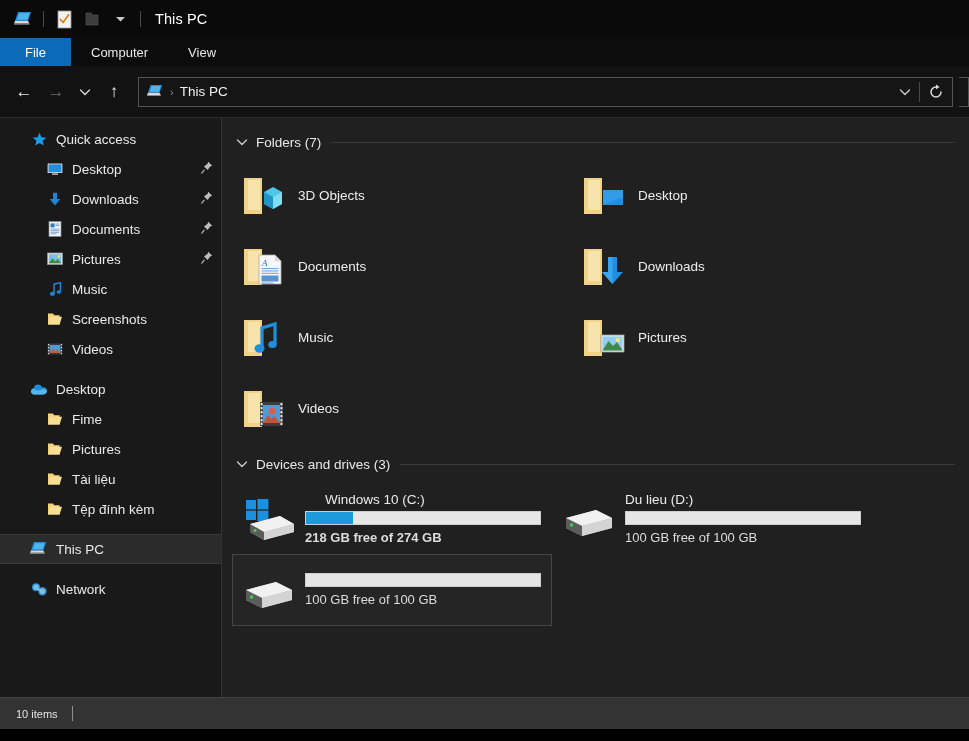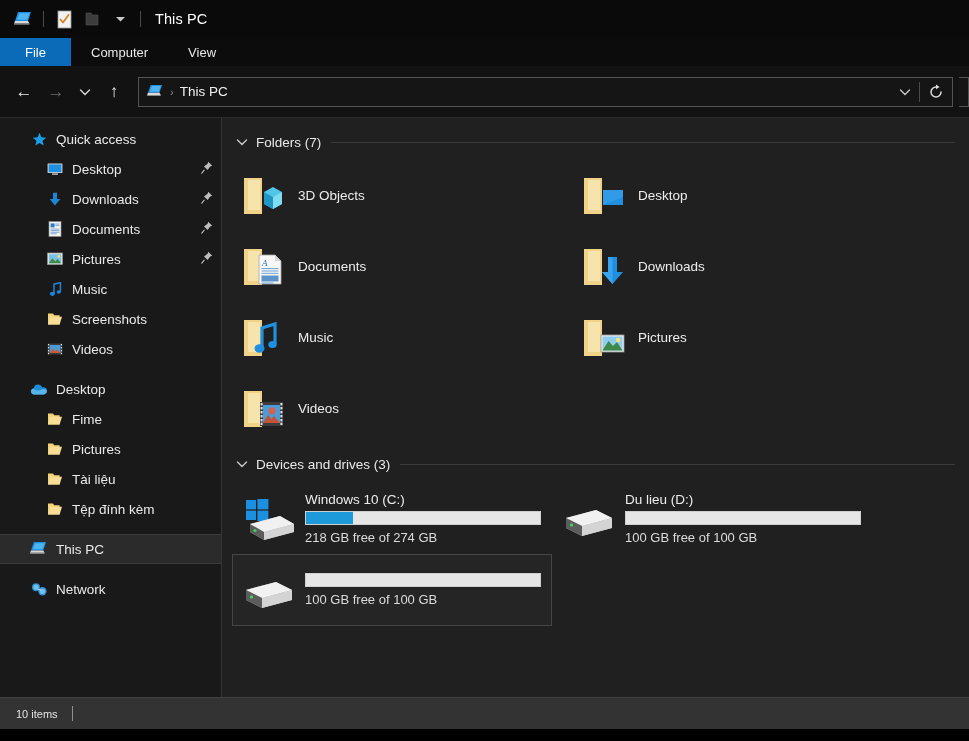--- a/index.html
+++ b/index.html
@@ -627,25 +627,25 @@
                 <rect x="17.4" y="16.6" width="11" height="10.4" fill="#1b8fe0"></rect>
               </g>
               <path d="M10 30 L40 22 L54 30 L54 38 L24 46 L10 38 Z" fill="#b9b9b9"></path>
               <path d="M10 30 L40 22 L54 30 L24 38 Z" fill="#f1f1f1"></path>
               <path d="M10 30 L24 38 L24 46 L10 38 Z" fill="#5c5c5c"></path>
               <path d="M24 38 L54 30 L54 38 L24 46 Z" fill="#d4d4d4"></path>
               <circle cx="15" cy="36.5" r="1.6" fill="#3fcf5a"></circle>
             </svg>
           </span>
           <span class="dinfo">
-            <span class="dname" style="display:block;">Windows 10 (C:)</span>
+            <span class="dname" style="display:block;margin-left:20px;">Windows 10 (C:)</span>
             <span class="bar" style="display:block;">
               <span class="fill" style="display: block; width: 20%; background: rgb(30, 154, 218);"></span>
             </span>
-            <span class="dfree" style="display:block;">218 GB free of 274 GB</span>
+            <span class="dfree" style="display:block;font-weight:bold;">218 GB free of 274 GB</span>
           </span>
         </div>
 
         <div class="drive">
           <span class="dicon">
             <svg width="58" height="48" viewBox="0 0 58 48">
               <path d="M6 24 L36 16 L52 24 L52 34 L22 42 L6 34 Z" fill="#b9b9b9"></path>
               <path d="M6 24 L36 16 L52 24 L22 32 Z" fill="#f1f1f1"></path>
               <path d="M6 24 L22 32 L22 42 L6 34 Z" fill="#5c5c5c"></path>
               <path d="M22 32 L52 24 L52 34 L22 42 Z" fill="#d4d4d4"></path>

